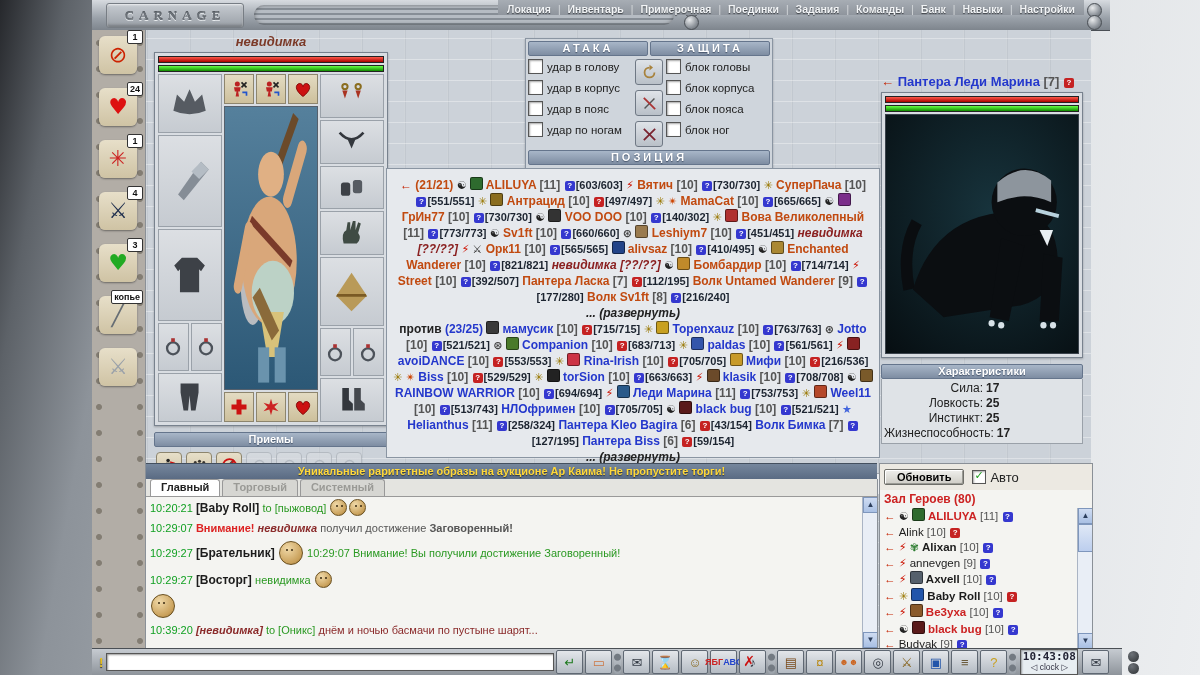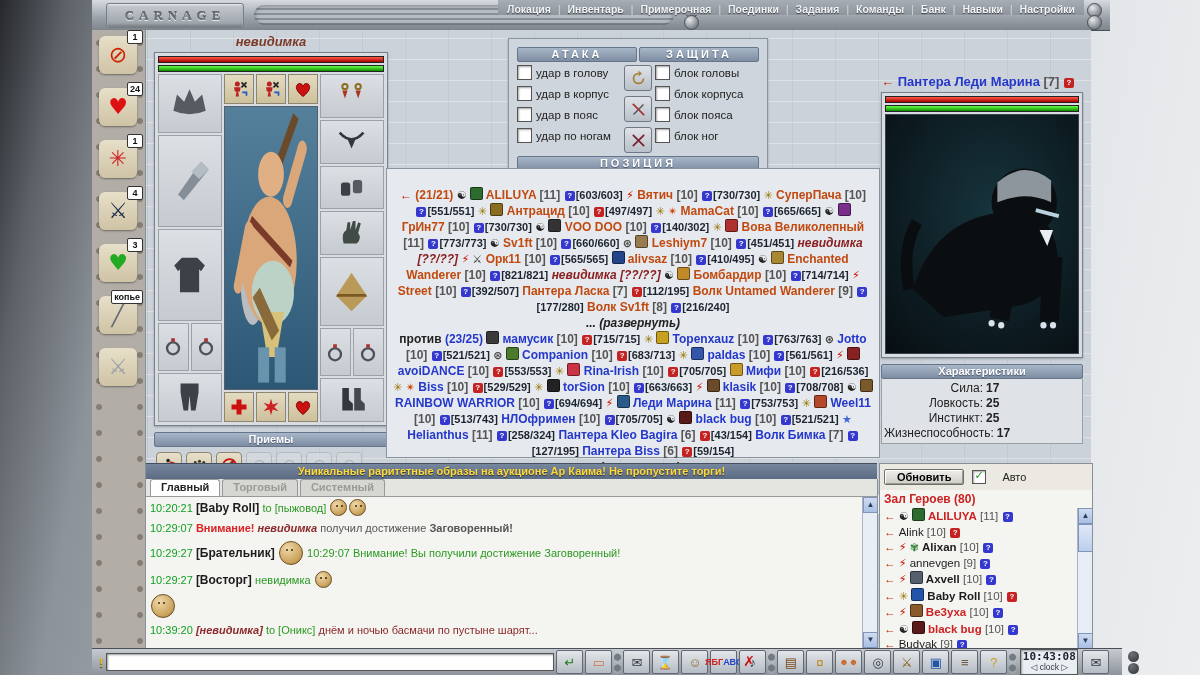--- a/index.html
+++ b/index.html
@@ -87,42 +87,42 @@
   .mv{width:24px;height:24px;border-radius:4px;background:linear-gradient(#e7dfc9,#cfc3a4);
     border:1px solid #8d856d;display:flex;align-items:center;justify-content:center;cursor:pointer;}
   .mv svg{width:17px;height:17px;}
   .mv.off{background:linear-gradient(#d9dde2,#c9cdd2);border-color:#aab0b7;opacity:.7;cursor:default;}
   .statrow{display:flex;font-size:12px;line-height:15px;color:#222;}
   .statrow .lb{flex:1;text-align:right;}
   .statrow .vl{width:70px;text-align:left;font-weight:bold;padding-left:3px;}
   #stats,#estats{background:#dfe3e7;border:1px solid #9aa1a9;border-top:none;padding:2px 26px 2px 2px;}
 
   
-  #combat{position:absolute;left:362px;top:8px;width:242px;background:#cfd5dc;
-    border:1px solid #8a95a2;padding:8px;box-shadow:0 1px 2px rgba(0,0,0,.25);}
+  #combat{position:absolute;left:379px;top:8px;width:242px;background:#cfd5dc;
+    border:1px solid #8a95a2;padding:2px;box-shadow:0 1px 2px rgba(0,0,0,.25);}
   #combat .heads{display:flex;gap:2px;}
   #combat .heads .hdr{flex:1;}
   #cgrid{display:flex;padding:3px 0;}
   .ccol{flex:1;display:flex;flex-direction:column;gap:6px;}
   .cmid{width:34px;display:flex;flex-direction:column;gap:5px;align-items:center;justify-content:center;}
   .chk{display:flex;align-items:center;gap:4px;font-size:11.5px;color:#222;cursor:pointer;}
   .box{width:13px;height:13px;background:#fff;border:1px solid #555;
     box-shadow:inset 1px 1px 2px rgba(0,0,0,.35);flex:none;}
   .btn3{width:26px;height:24px;background:linear-gradient(#dfe3e8,#b9c0c8);border:1px solid #6f7884;
     border-radius:3px;display:flex;align-items:center;justify-content:center;cursor:pointer;}
   .btn3 svg{width:17px;height:17px;}
   #posrow{display:flex;padding:4px 6px 2px;justify-content:space-between;}
   .radio{display:flex;align-items:center;gap:4px;font-size:11.5px;color:#222;cursor:pointer;}
   .rad{width:12px;height:12px;border-radius:50%;background:#fff;border:1px solid #555;
     box-shadow:inset 1px 1px 2px rgba(0,0,0,.35);}
 
   
   #log{position:absolute;left:240px;top:138px;width:492px;height:288px;
     background:#e6e9ed;border:1px solid #8a95a2;display:flex;flex-direction:column;}
-  #teams{flex:1;padding:18px 6px;font-size:12px;font-weight:bold;line-height:16px;text-align:center;color:#222;}
+  #teams{flex:1;padding:8px 6px;font-size:12px;font-weight:bold;line-height:16px;text-align:center;color:#222;}
   .t1{color:#c14a10;cursor:pointer;}
   .t2{color:#2438cc;cursor:pointer;}
   .selfname{color:#8a2020;font-style:italic;cursor:pointer;}
   .lvl{color:#555;}
   .hp{color:#1c2430;font-size:11px;}
   .vs{color:#222;}
   .cnt1{color:#c14a10;}
   .cnt2{color:#2438cc;}
   .arrow-red{color:#c42200;}
   .inf{display:inline-block;width:10px;height:10px;border-radius:2px;margin:0 1px;
@@ -179,21 +179,21 @@
   .sb-th{position:absolute;left:0;width:13px;height:26px;background:linear-gradient(#dfe8f6,#bccee e);
     background:linear-gradient(#dfe8f6,#bcceee);border:1px solid #7e96bc;cursor:pointer;}
 
   
   #roster{position:absolute;left:733px;top:433px;width:212px;height:185px;background:#f4f4f1;
     border:1px solid #8a9097;display:flex;flex-direction:column;}
   #rhead{height:22px;display:flex;align-items:center;gap:8px;padding:2px 4px;background:#ece9e2;}
   #rbtn{background:linear-gradient(#efefec,#cfcdc6);border:1px solid #6f6f6a;
     border-radius:2px;font-size:11px;font-weight:bold;padding:1px 12px;cursor:pointer;
     box-shadow:1px 1px 0 #fff inset,-1px -1px 0 #9a9a94 inset;}
-  #rauto{display:flex;align-items:center;gap:16px;font-size:11px;color:#222;cursor:pointer;}
+  #rauto{display:flex;align-items:center;gap:4px;font-size:13px;color:#222;cursor:pointer;}
   #rauto .box{width:12px;height:12px;position:relative;}
   #rauto .box::after{content:"✓";position:absolute;left:1px;top:-2px;color:#1a9a1a;font-weight:bold;font-size:11px;}
   #rtitle{color:#cc2222;font-weight:bold;font-size:12px;padding:2px 4px;}
   #rlist{flex:1;position:relative;padding:0 16px 0 4px;overflow:hidden;}
   .prow{font-size:11.5px;line-height:15.5px;white-space:nowrap;}
   .prow .ar{color:#c42200;font-weight:bold;cursor:pointer;}
   .pn{color:#1c1c1c;cursor:pointer;}
   .pn.bold{font-weight:bold;}
   .pn.red{color:#cc2222;}
 

